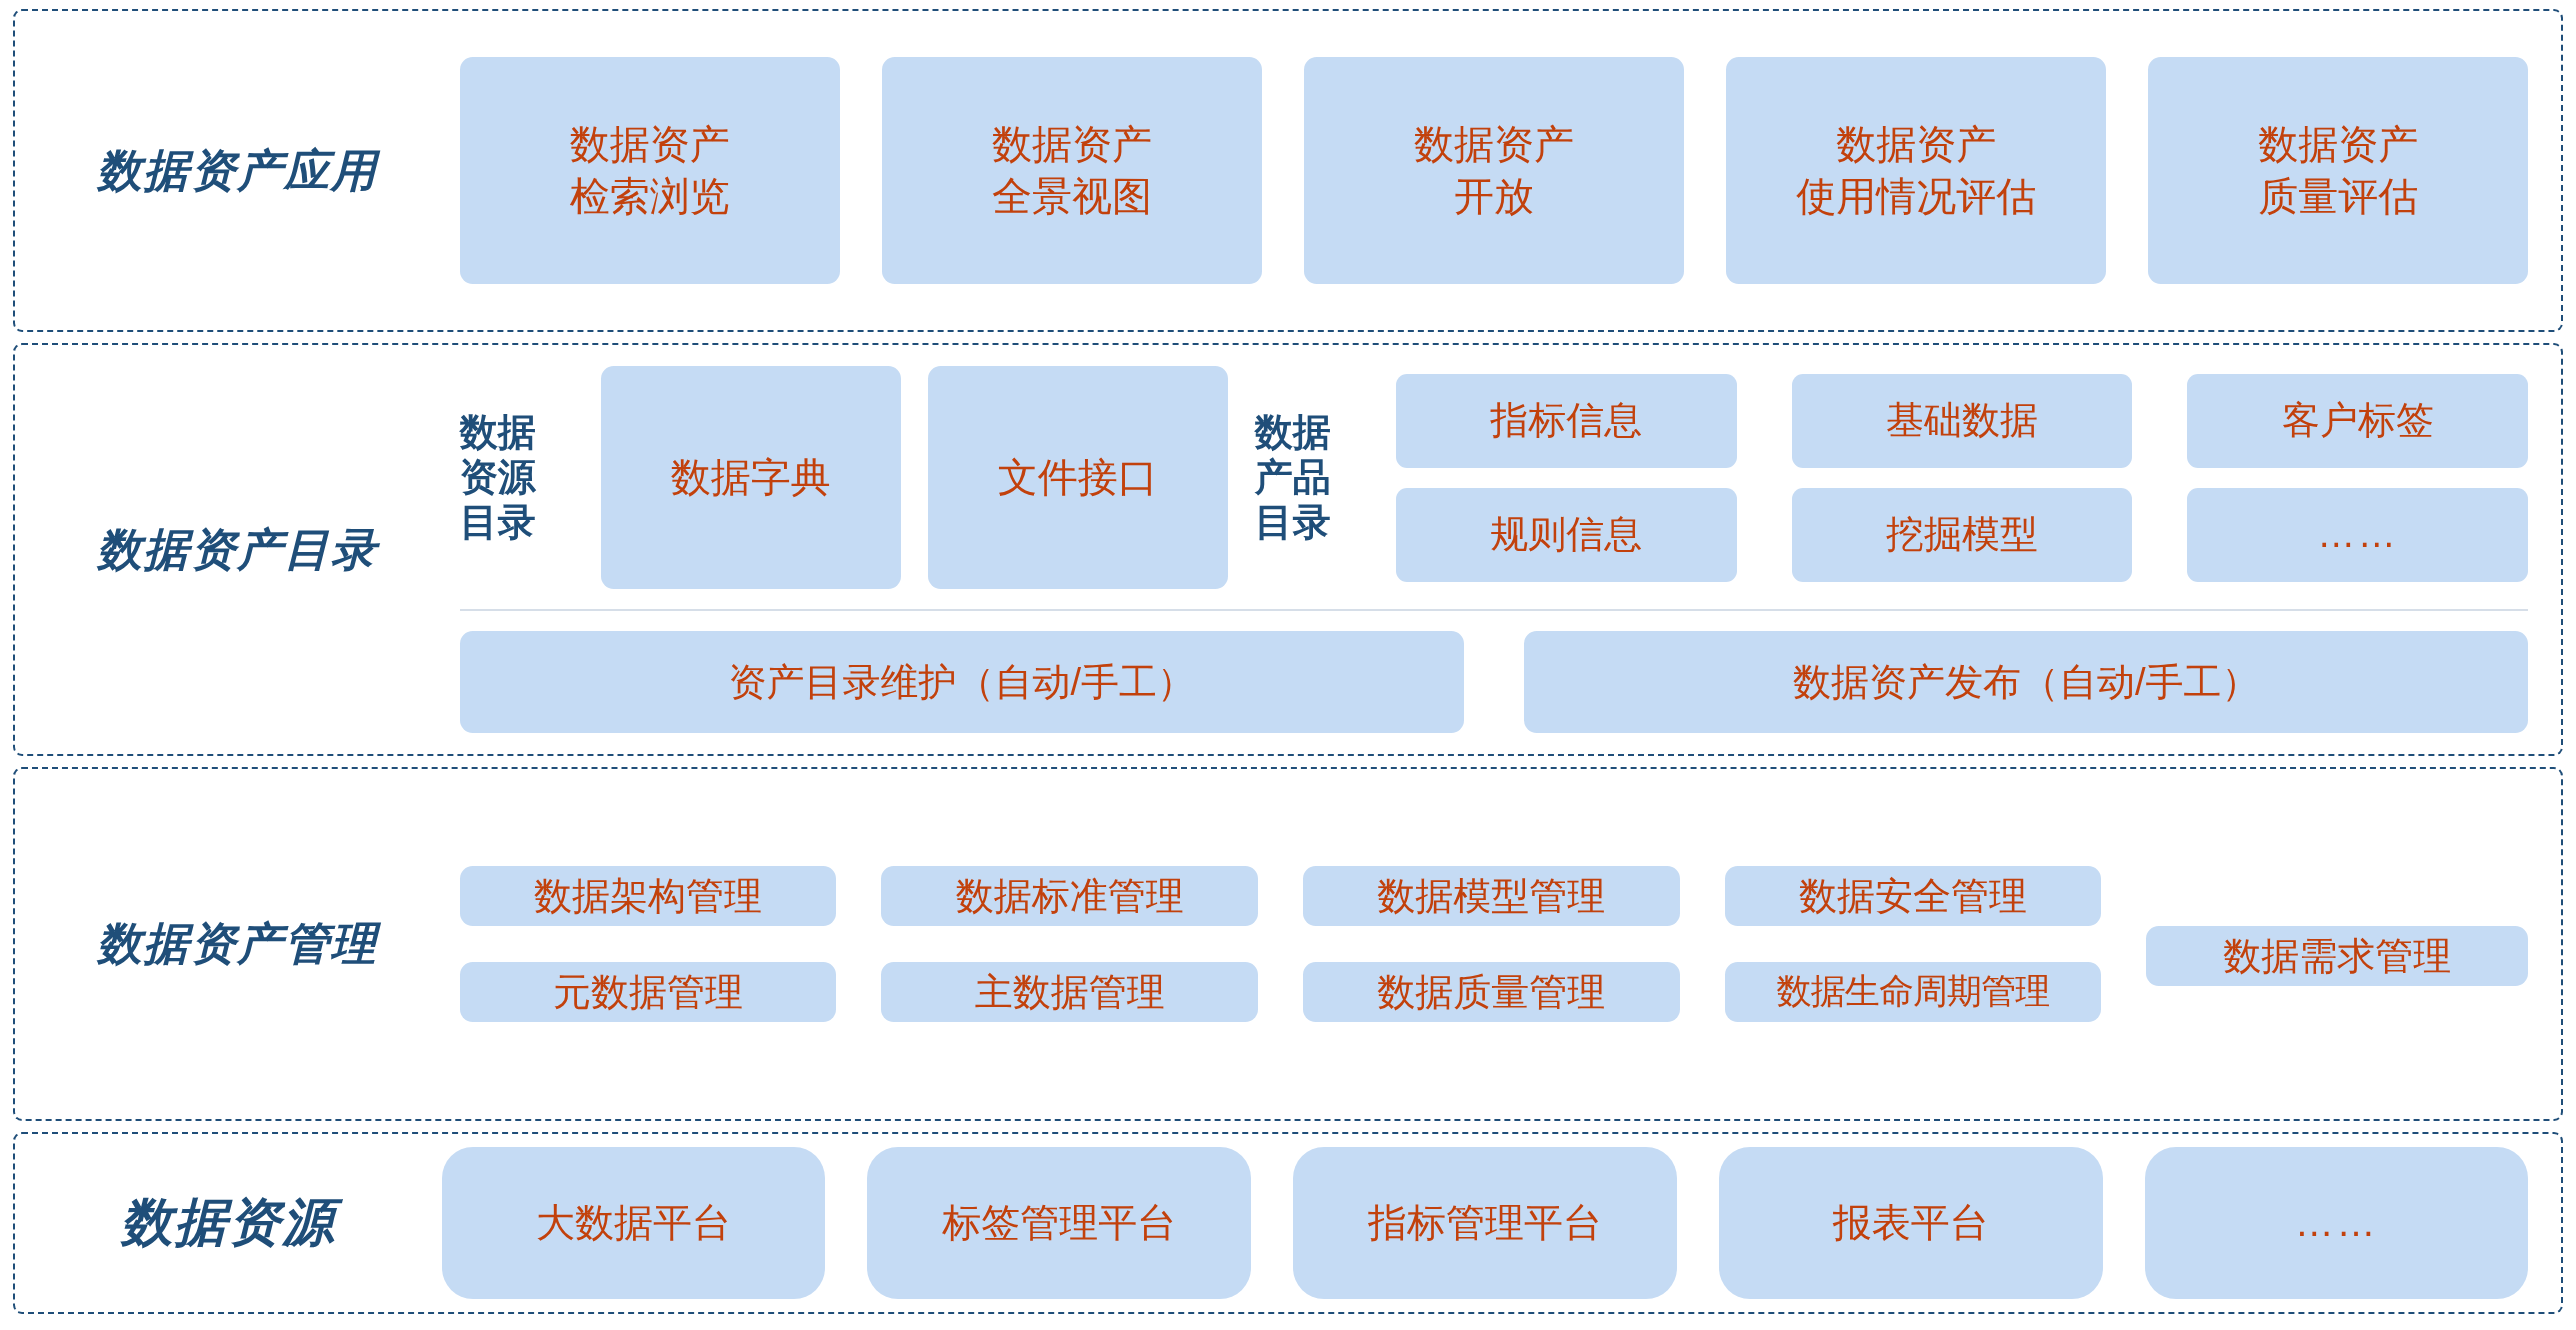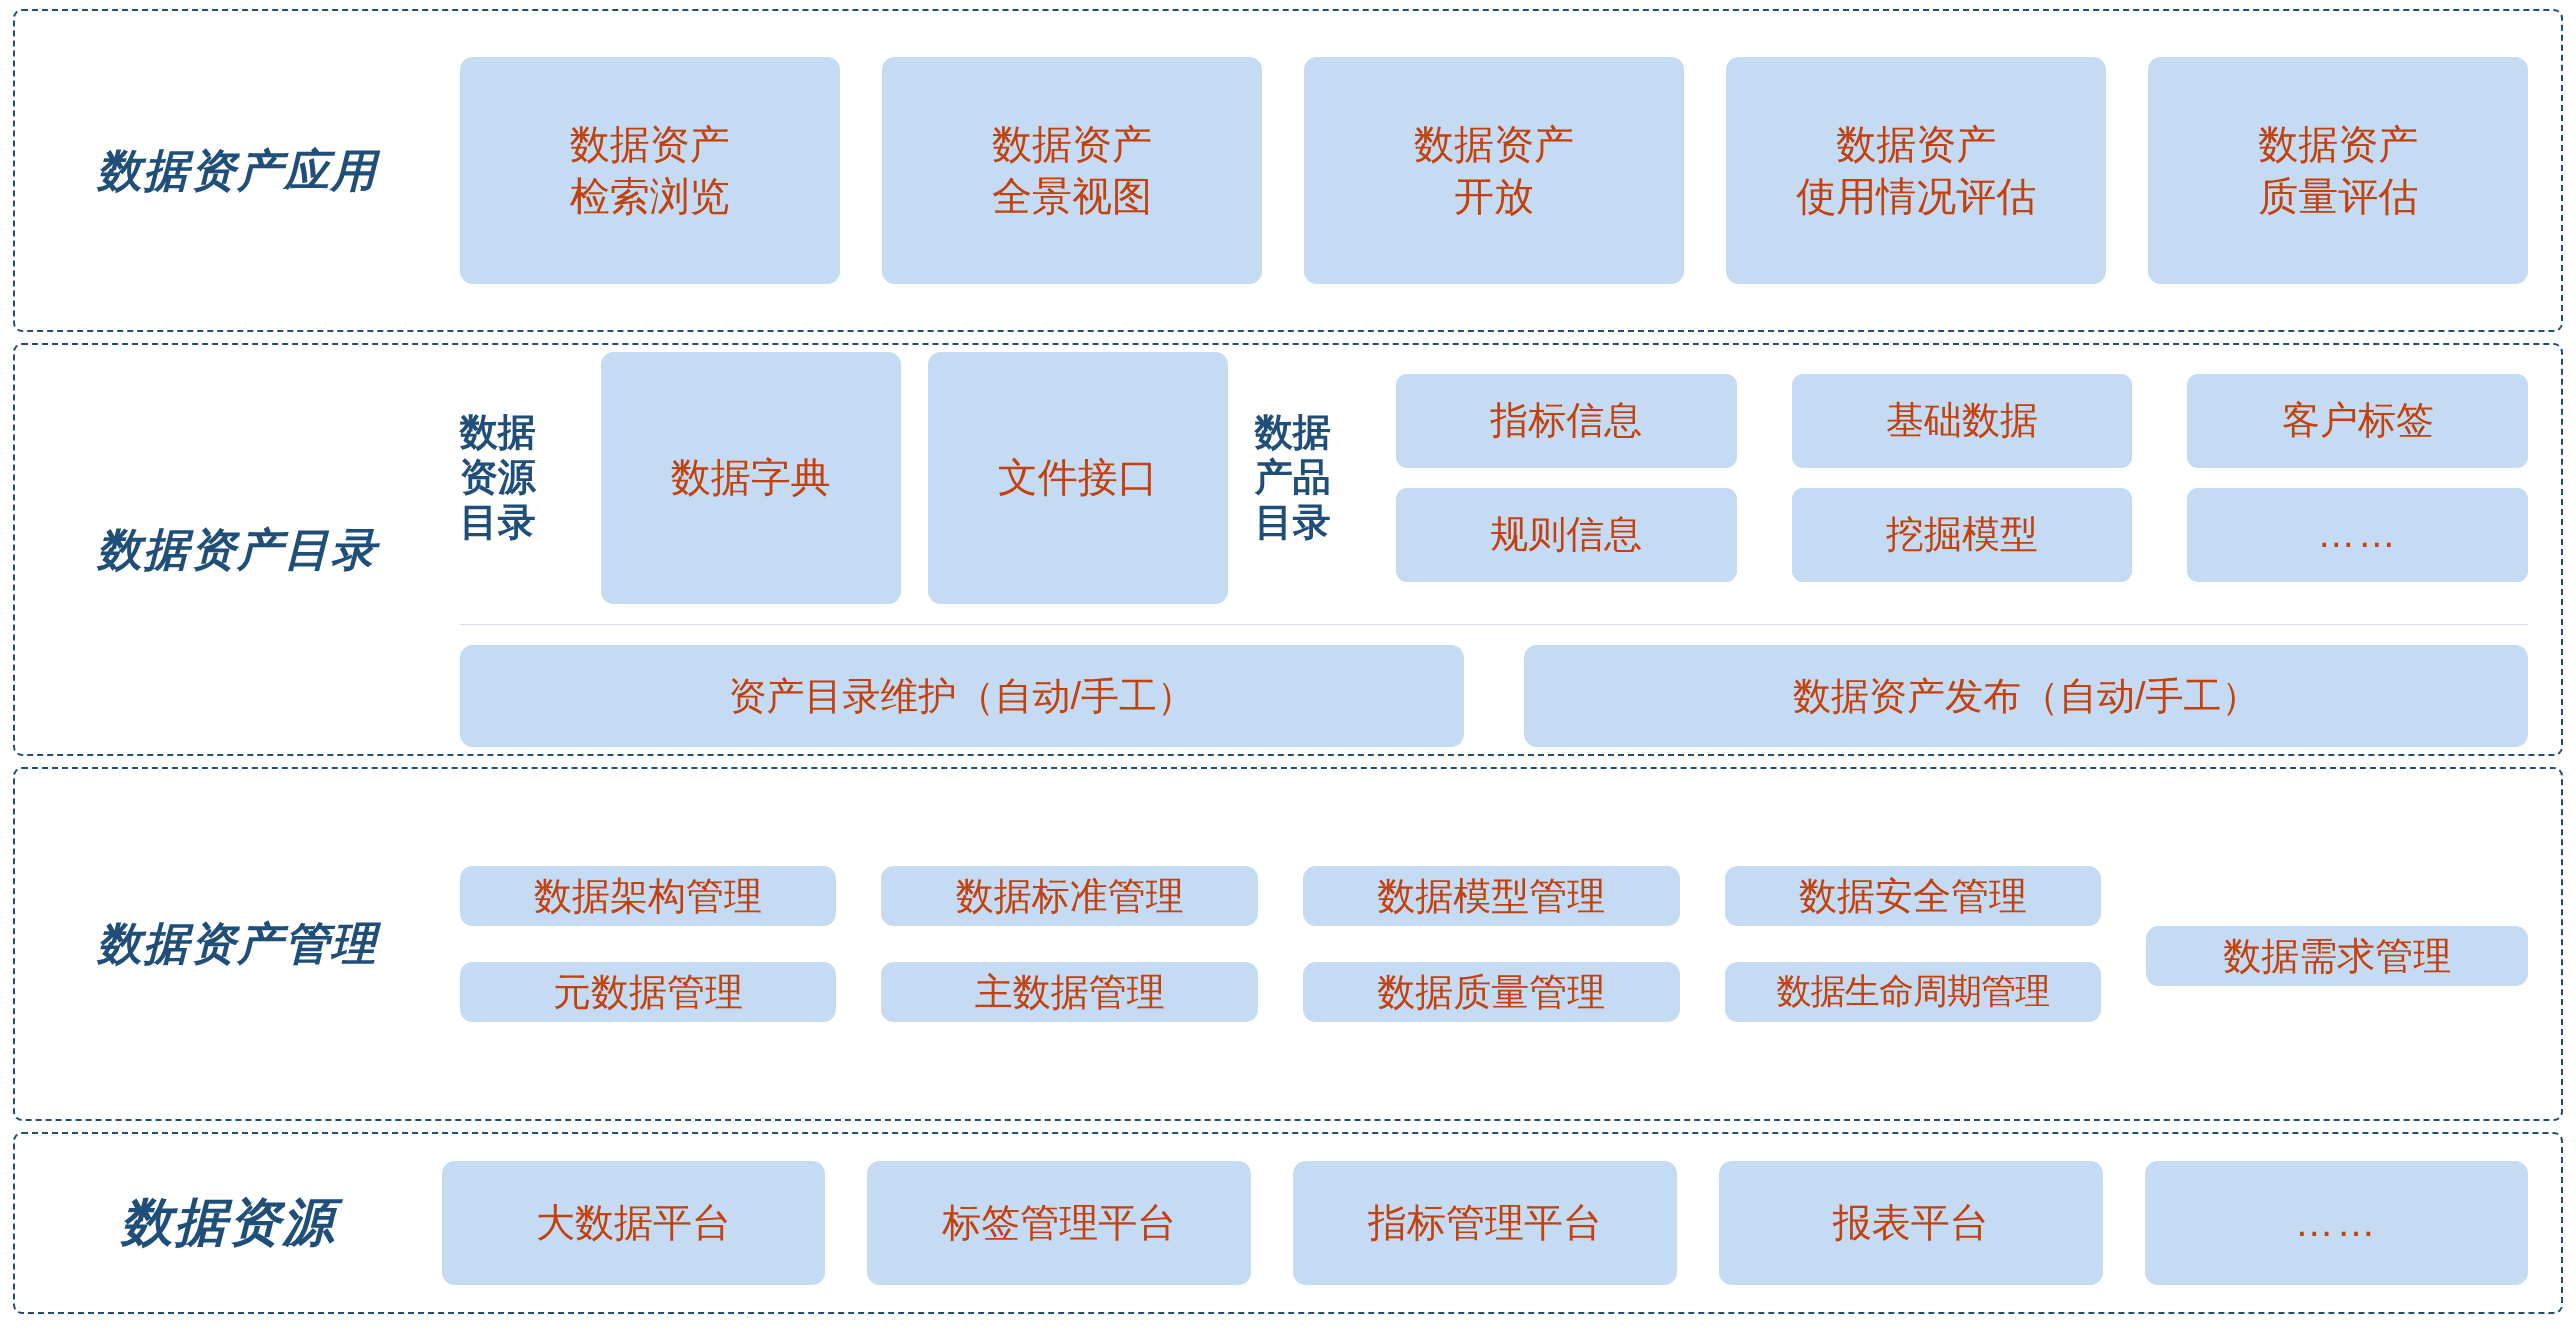--- a/index.html
+++ b/index.html
@@ -100,21 +100,21 @@
     font-size:38px;
     line-height:1.18;
     display:flex;
     flex-direction:column;
     align-items:flex-start;
     justify-content:center;
     white-space:pre-line;
   }
   .cat-big{
     flex:0 0 300px;
-    height:252px;
+    height:223px;
     font-size:40px;
   }
   .prod-grid{
     flex:1 1 auto;
     display:grid;
     grid-template-columns:repeat(3,1fr);
     grid-template-rows:repeat(2,94px);
     gap:20px 55px;
     align-content:center;
   }
@@ -161,22 +161,23 @@
   }
 
   
   .res-row{
     display:flex;
     gap:42px;
     align-items:stretch;
   }
   .res-row .card{
     flex:1 1 0;
-    height:124px;
+    height:152px;
     font-size:39px;
+    border-radius:31px;
   }
 
   .dots{letter-spacing:2.7px;}
 </style>
 </head>
 <body>
 
 <div class="page">
 
   <div class="section sec-app">

